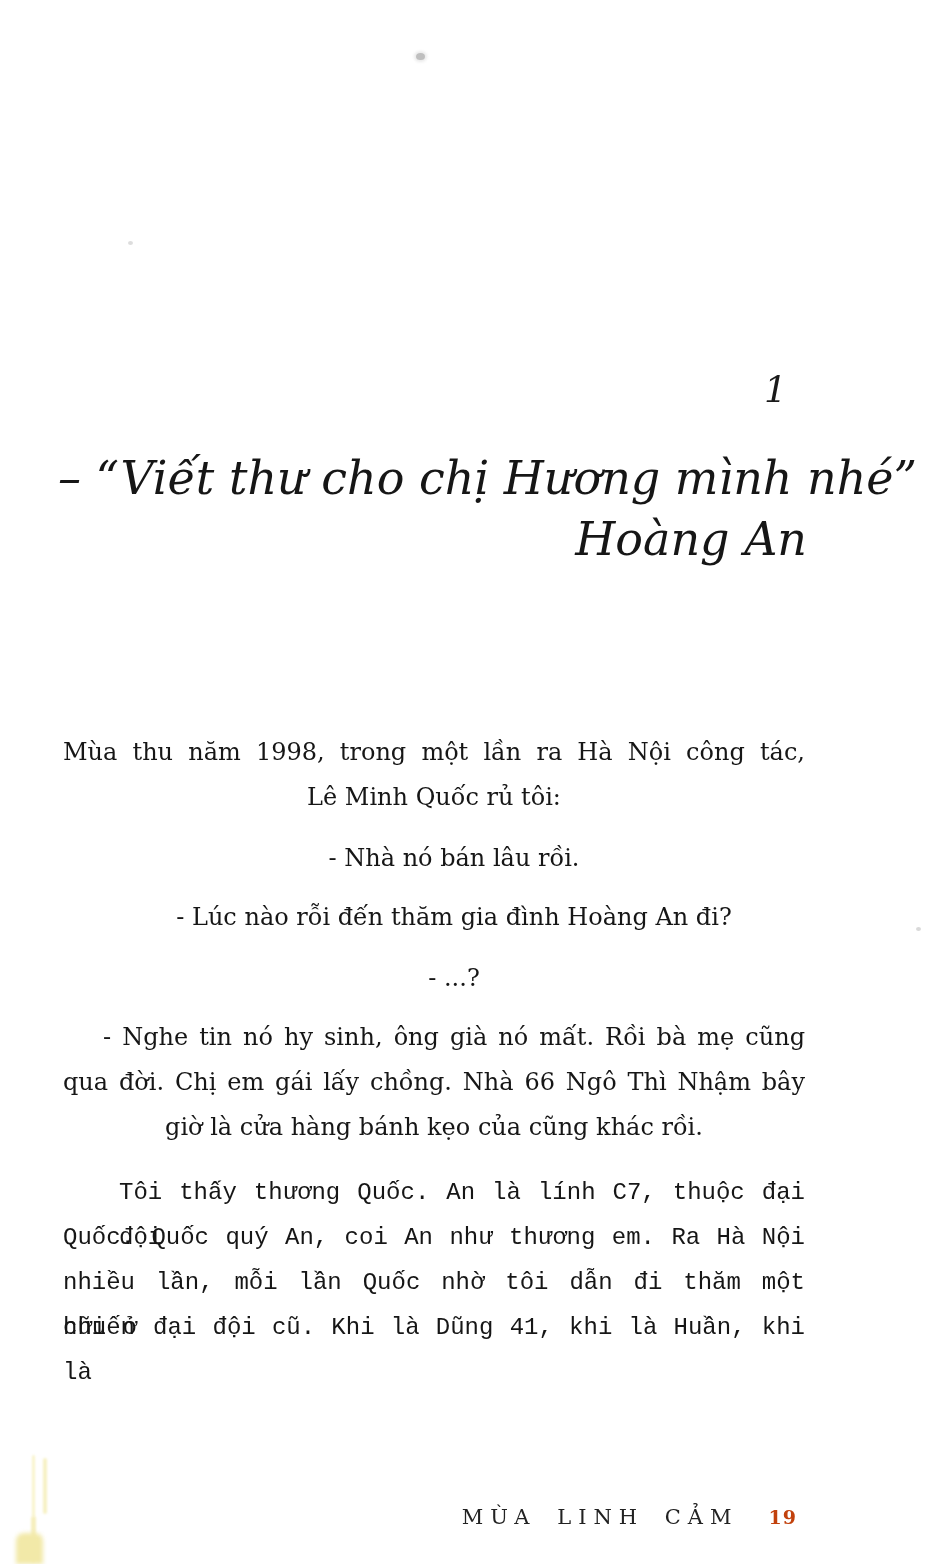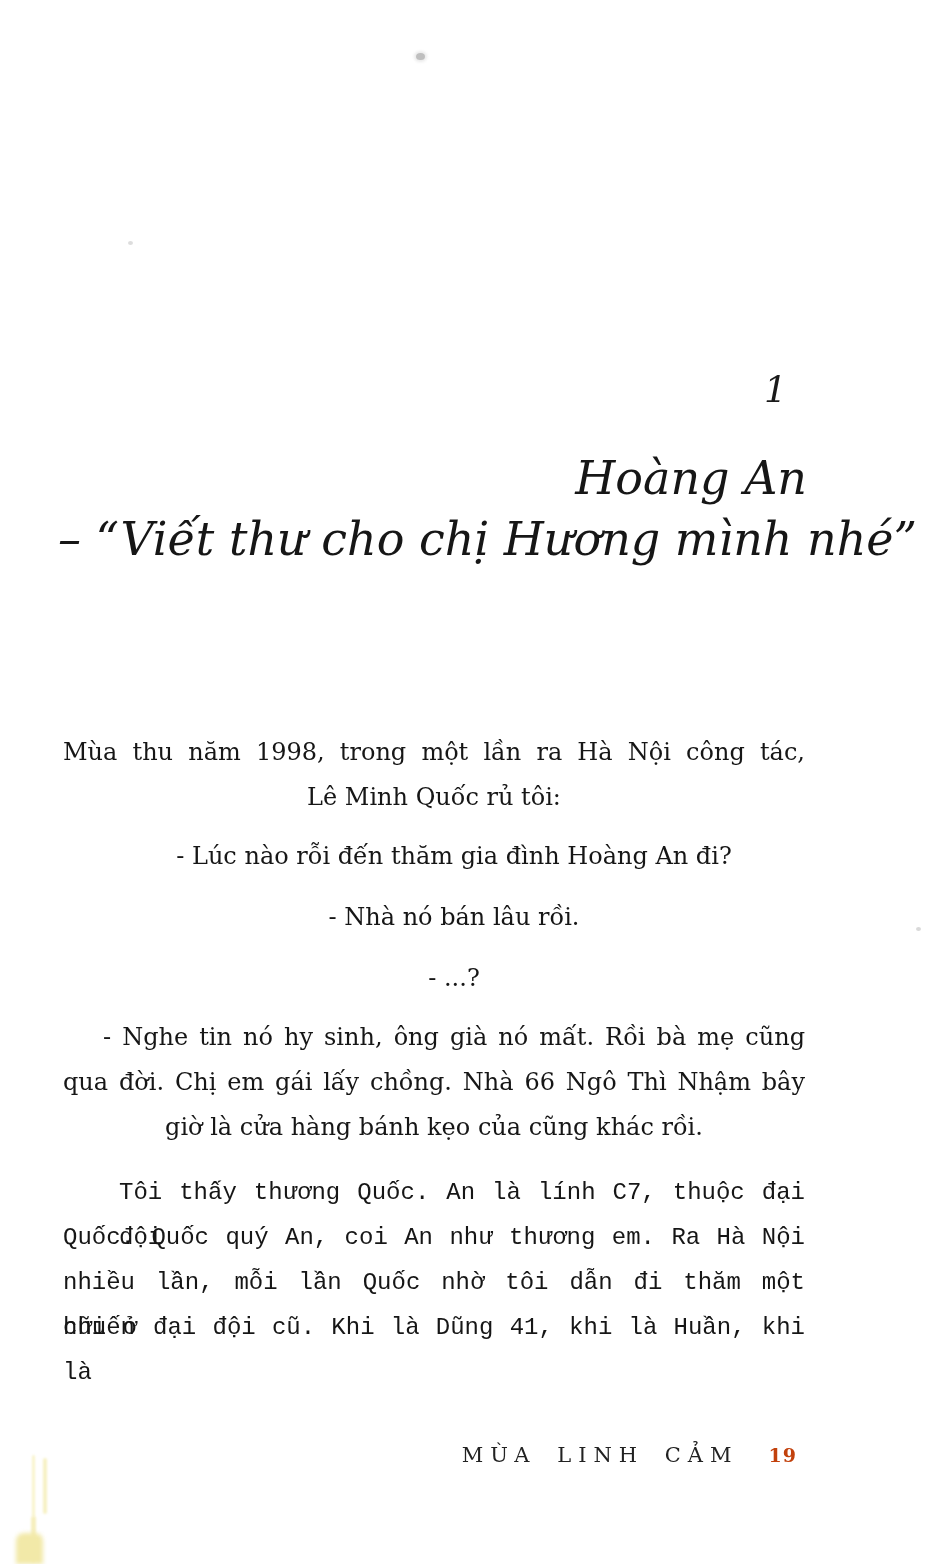--- a/index.html
+++ b/index.html
@@ -61,21 +61,21 @@
   .indent-sm { padding-left: 40px; }
   .indent-md { padding-left: 56px; }
   .para { margin-top: 0; }
   .para.gap-sm { margin-top: 14px; }
   .para.gap-md { margin-top: 16px; }
   .para.gap-lg { margin-top: 20px; font-family: Liberation Mono, monospace; }
 
   
   .footer {
     position: absolute;
-    top: 1443px;
+    top: 1505px;
     right: 130px;
     display: flex;
     align-items: baseline;
     gap: 30px;
   }
   .running-title {
     font-size: 21px;
     letter-spacing: 7px;
     word-spacing: 7px;
     color: #222222;
@@ -108,37 +108,37 @@
   <div class="speck speck-mid"></div>
   <div class="speck speck-right"></div>
   <div class="streak streak-1"></div>
   <div class="streak streak-2"></div>
   <div class="streak streak-3"></div>
   <div class="blob"></div>
 
   <div class="chapter-number">1</div>
 
   <div class="chapter-title">
+    <div>– “Viết thư cho chị Hương mình nhé”</div>
     <div>Hoàng An</div>
-    <div>– “Viết thư cho chị Hương mình nhé”</div>
   </div>
 
   <div class="body-text">
 
     <div class="para">
       <span class="line just">Mùa thu năm 1998, trong một lần ra Hà Nội công tác,</span>
       <span class="line">Lê Minh Quốc rủ tôi:</span>
     </div>
 
+    <div class="para gap-md">
+      <span class="line indent-sm">- Nhà nó bán lâu rồi.</span>
+    </div>
+
     <div class="para gap-sm">
       <span class="line indent-sm">- Lúc nào rỗi đến thăm gia đình Hoàng An đi?</span>
-    </div>
-
-    <div class="para gap-md">
-      <span class="line indent-sm">- Nhà nó bán lâu rồi.</span>
     </div>
 
     <div class="para gap-md">
       <span class="line indent-sm">- ...?</span>
     </div>
 
     <div class="para gap-sm">
       <span class="line just indent-sm">- Nghe tin nó hy sinh, ông già nó mất. Rồi bà mẹ cũng</span>
       <span class="line just">qua đời. Chị em gái lấy chồng. Nhà 66 Ngô Thì Nhậm bây</span>
       <span class="line">giờ là cửa hàng bánh kẹo của cũng khác rồi.</span>

